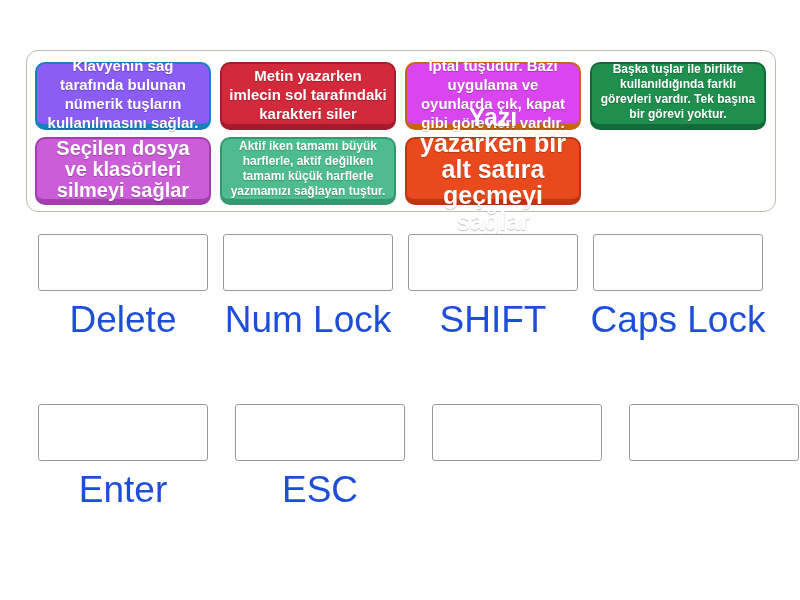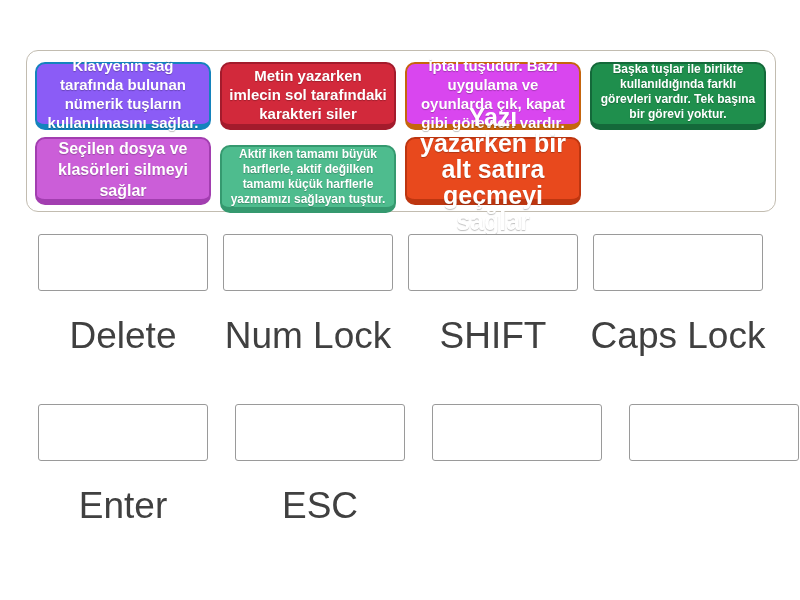--- a/index.html
+++ b/index.html
@@ -38,21 +38,21 @@
     display: flex;
     align-items: center;
     justify-content: center;
     padding: 2px 6px;
     text-shadow: 0 1px 1px rgba(0,0,0,0.25);
     cursor: pointer;
   }
   .card .txt { width: 100%; }
   .fs-3line { font-size: 15px; line-height: 19px; }
   .fs-4line { font-size: 12px; line-height: 15px; }
-  .fs-2line-m { font-size: 16px; line-height: 21px; }
+  .fs-2line-m { font-size: 20px; line-height: 21px; }
   .fs-2line-l { font-size: 25px; line-height: 26px; }
 
   
   .answer-row {
     position: absolute;
     left: 38px;
     width: 725px;
     display: flex;
     column-gap: 15px;
   }
@@ -65,24 +65,24 @@
     flex-direction: column;
     align-items: center;
   }
   .answer-slot {
     width: 170px; height: 57px;
     border: 1px solid #9a9a9a;
     border-radius: 3px;
     background: #ffffff;
   }
   .answer-label {
-    margin-top: 24px;
+    margin-top: 8px;
     font-size: 37px;
     line-height: 42px;
-    color: #404040;
+    color: #1d4ed8;
     white-space: nowrap;
   }
 </style>
 </head>
 <body>
 
 <div class="board">
   <div class="card fs-3line" style="background-color: #8b5cf6; border-color: rgb(20, 131, 189);">
     <div class="txt">Klavyenin sağ tarafında bulunan nümerik tuşların kullanılmasını sağlar.</div>
   </div>
@@ -91,21 +91,21 @@
   </div>
   <div class="card fs-3line" style="background-color: #d946ef; border-color: rgb(197, 101, 13);">
     <div class="txt">İptal tuşudur. Bazı uygulama ve oyunlarda çık, kapat gibi görevleri vardır.</div>
   </div>
   <div class="card fs-4line" style="background-color: rgb(31, 143, 77); border-color: rgb(20, 105, 58); align-items: flex-end;">
     <div class="txt">Başka tuşlar ile birlikte kullanıldığında farklı görevleri vardır. Tek başına bir görevi yoktur.</div>
   </div>
   <div class="card fs-2line-m" style="background-color: rgb(203, 94, 216); border-color: rgb(162, 62, 176);">
     <div class="txt">Seçilen dosya ve klasörleri silmeyi sağlar</div>
   </div>
-  <div class="card fs-4line" style="background-color: rgb(78, 188, 142); border-color: rgb(53, 153, 111); margin-top: 8px;">
+  <div class="card fs-4line" style="background-color: rgb(78, 188, 142); border-color: rgb(53, 153, 111);">
     <div class="txt">Aktif iken tamamı büyük harflerle, aktif değilken tamamı küçük harflerle yazmamızı sağlayan tuştur.</div>
   </div>
   <div class="card fs-2line-l" style="background-color: rgb(232, 73, 29); border-color: rgb(189, 54, 16);">
     <div class="txt">Yazı yazarken bir alt satıra geçmeyi sağlar</div>
   </div>
 </div>
 
 <div class="answer-row row-1">
   <div class="answer-cell">
     <div class="answer-slot"></div>

